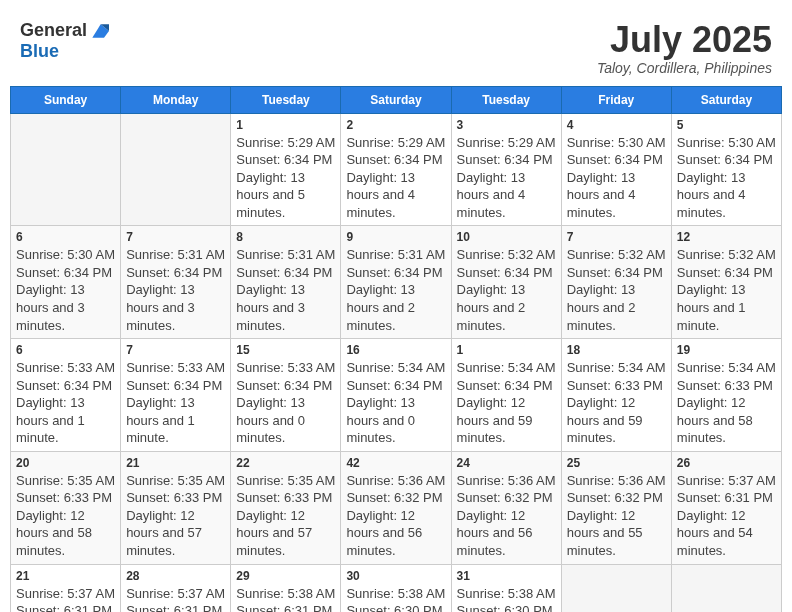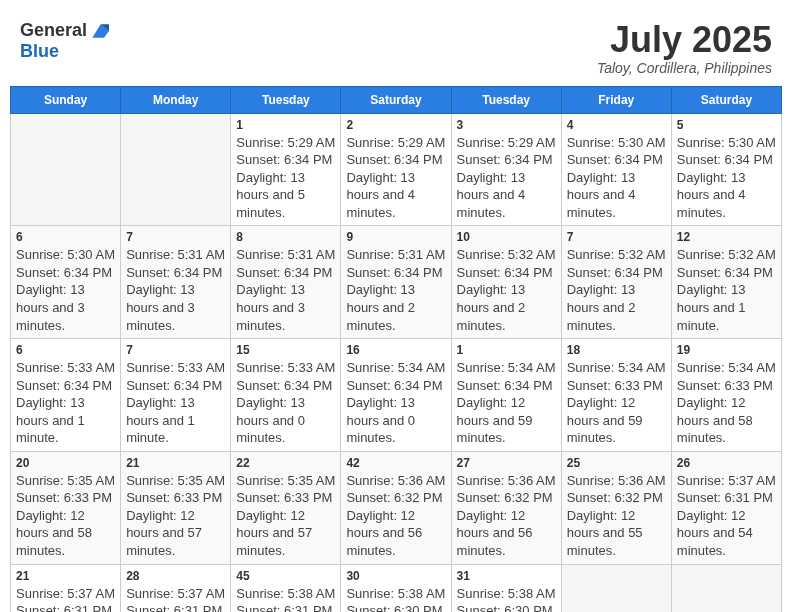--- a/index.html
+++ b/index.html
@@ -223,21 +223,21 @@
         </td>
         <td>
           <span class="day-number">22</span>
           <div class="day-detail">Sunrise: 5:35 AM<br>Sunset: 6:33 PM<br>Daylight: 12 hours and 57 minutes.</div>
         </td>
         <td>
           <span class="day-number">42</span>
           <div class="day-detail">Sunrise: 5:36 AM<br>Sunset: 6:32 PM<br>Daylight: 12 hours and 56 minutes.</div>
         </td>
         <td>
-          <span class="day-number">27</span>
+          <span class="day-number">24</span>
           <div class="day-detail">Sunrise: 5:36 AM<br>Sunset: 6:32 PM<br>Daylight: 12 hours and 56 minutes.</div>
         </td>
         <td>
           <span class="day-number">25</span>
           <div class="day-detail">Sunrise: 5:36 AM<br>Sunset: 6:32 PM<br>Daylight: 12 hours and 55 minutes.</div>
         </td>
         <td>
           <span class="day-number">26</span>
           <div class="day-detail">Sunrise: 5:37 AM<br>Sunset: 6:31 PM<br>Daylight: 12 hours and 54 minutes.</div>
         </td>
@@ -245,21 +245,21 @@
       <tr>
         <td>
           <span class="day-number">21</span>
           <div class="day-detail">Sunrise: 5:37 AM<br>Sunset: 6:31 PM<br>Daylight: 12 hours and 54 minutes.</div>
         </td>
         <td>
           <span class="day-number">28</span>
           <div class="day-detail">Sunrise: 5:37 AM<br>Sunset: 6:31 PM<br>Daylight: 12 hours and 53 minutes.</div>
         </td>
         <td>
-          <span class="day-number">45</span>
+          <span class="day-number">29</span>
           <div class="day-detail">Sunrise: 5:38 AM<br>Sunset: 6:31 PM<br>Daylight: 12 hours and 53 minutes.</div>
         </td>
         <td>
           <span class="day-number">30</span>
           <div class="day-detail">Sunrise: 5:38 AM<br>Sunset: 6:30 PM<br>Daylight: 12 hours and 52 minutes.</div>
         </td>
         <td>
           <span class="day-number">31</span>
           <div class="day-detail">Sunrise: 5:38 AM<br>Sunset: 6:30 PM<br>Daylight: 12 hours and 51 minutes.</div>
         </td>

